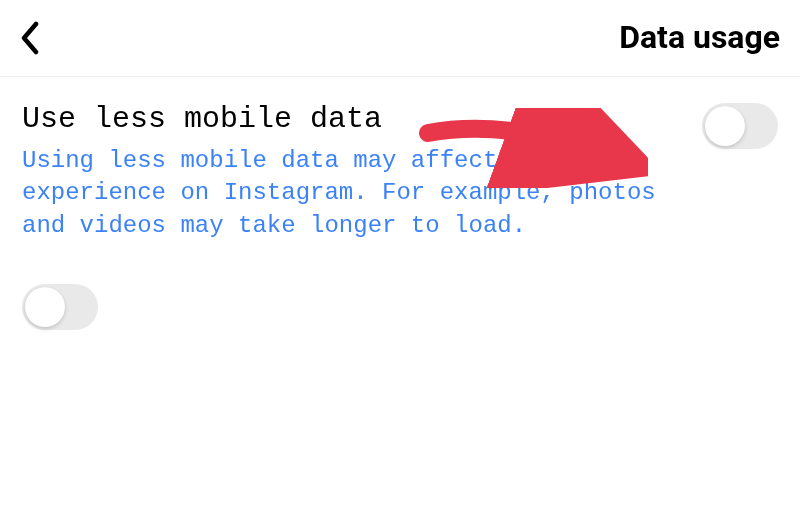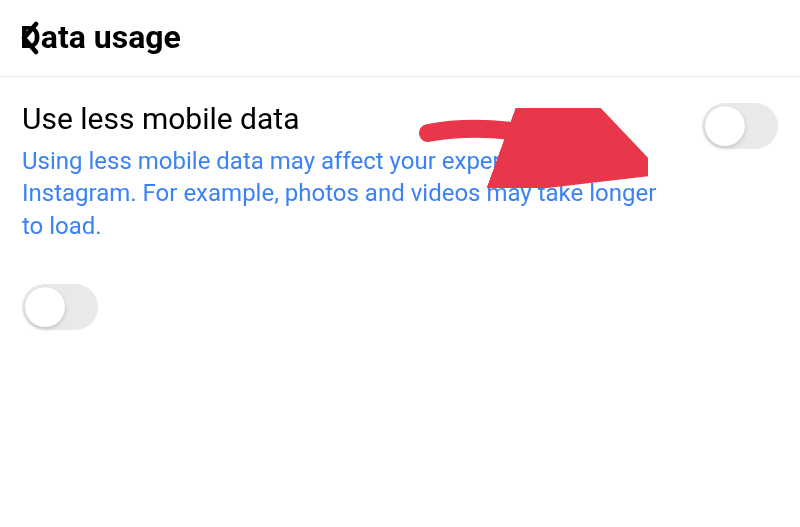--- a/index.html
+++ b/index.html
@@ -25,27 +25,28 @@
       position: absolute;
       left: 20px;
       top: 50%;
       transform: translateY(-50%);
       cursor: pointer;
       display: flex;
       align-items: center;
     }
     .title {
       flex: 1;
-      text-align: left;
+      text-align: right;
       font-size: 32px;
       font-weight: 700;
       color: #000000;
     }
     .content {
       padding: 24px 22px 0 22px;
+      font-family: Liberation Mono, monospace;
     }
     .setting-row {
       display: flex;
       align-items: flex-start;
       justify-content: space-between;
       margin-bottom: 40px;
     }
     .setting-text {
       flex: 1;
       padding-right: 40px;

